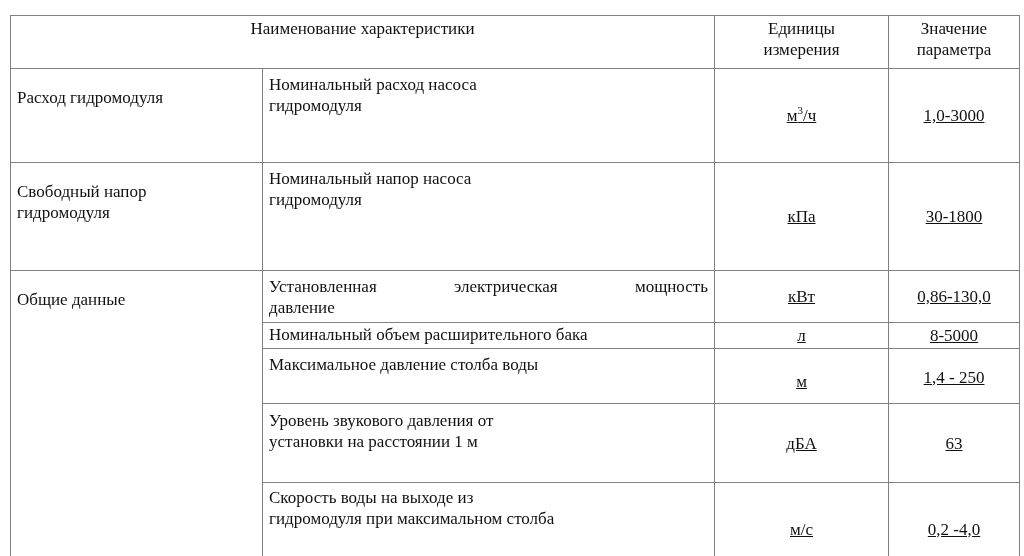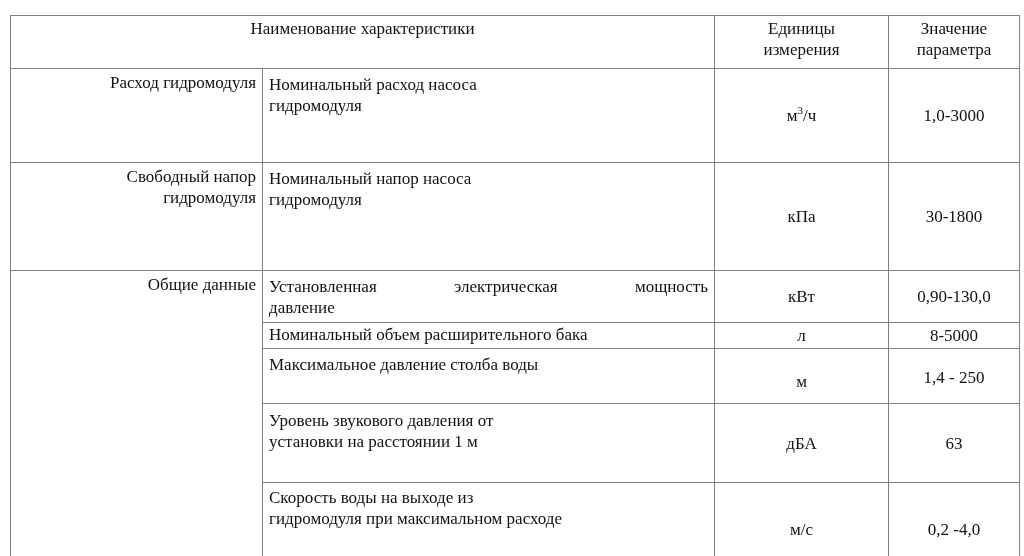--- a/index.html
+++ b/index.html
@@ -2,23 +2,23 @@
 <html><head>
 <meta charset="utf-8">
 <style>
   html, body { margin: 0; padding: 0; background: #ffffff; }
   body { width: 1024px; height: 556px; position: relative; overflow: hidden;
          font-family: "Liberation Serif", "DejaVu Serif", serif; color: #111; }
   table { position: absolute; left: 10px; top: 15px; border-collapse: collapse;
           table-layout: fixed; width: 1009px; font-size: 17px; line-height: 21px; }
   td, th { border: 1.5px solid #808080; padding: 0 6px; font-weight: normal; }
   th { text-align: center; vertical-align: top; padding-top: 2px; margin-left: 44px; }
-  td.name { vertical-align: top; text-align: right; padding-top: 3px; }
+  td.name { vertical-align: top; text-align: left; padding-top: 18px; }
   td.desc { vertical-align: top; text-align: left; padding-top: 5px; }
-  td.unit, td.val { text-align: center; vertical-align: middle; }
+  td.unit, td.val { text-align: center; vertical-align: middle; text-decoration: underline; }
   sup { font-size: 11px; line-height: 0; }
   .line-justify { display: flex; justify-content: space-between; }
 </style>
 </head>
 <body>
 
 <table>
   <colgroup>
     <col style="width:252px">
     <col style="width:452px">
@@ -65,21 +65,21 @@
     <td class="name" rowspan="5">Общие данные</td>
     <td class="desc">
       <div class="line-justify">
         <span>Установленная</span>
         <span>электрическая</span>
         <span>мощность</span>
       </div>
       <div>давление</div>
     </td>
     <td class="unit">кВт</td>
-    <td class="val">0,90-130,0</td>
+    <td class="val">0,86-130,0</td>
   </tr>
   <tr style="height:26px">
     <td class="desc" style="padding-top:1px">Номинальный объем расширительного бака</td>
     <td class="unit">л</td>
     <td class="val">8-5000</td>
   </tr>
   <tr style="height:55px">
     <td class="desc">Максимальное давление столба воды</td>
     <td class="unit" style="padding-top:10px">м</td>
     <td class="val" style="padding-top:2px">1,4 - 250</td>
@@ -88,19 +88,19 @@
     <td class="desc" style="padding-top:6px">
       <div>Уровень звукового давления от</div>
       <div>установки на расстоянии 1 м</div>
     </td>
     <td class="unit">дБА</td>
     <td class="val">63</td>
   </tr>
   <tr style="height:93px">
     <td class="desc" style="padding-top:4px">
       <div>Скорость воды на выходе из</div>
-      <div>гидромодуля при максимальном расходе</div>
+      <div>гидромодуля при максимальном столба</div>
     </td>
     <td class="unit">м/с</td>
     <td class="val">0,2 -4,0</td>
   </tr>
 </tbody>
   </table>
 
 </body></html>

